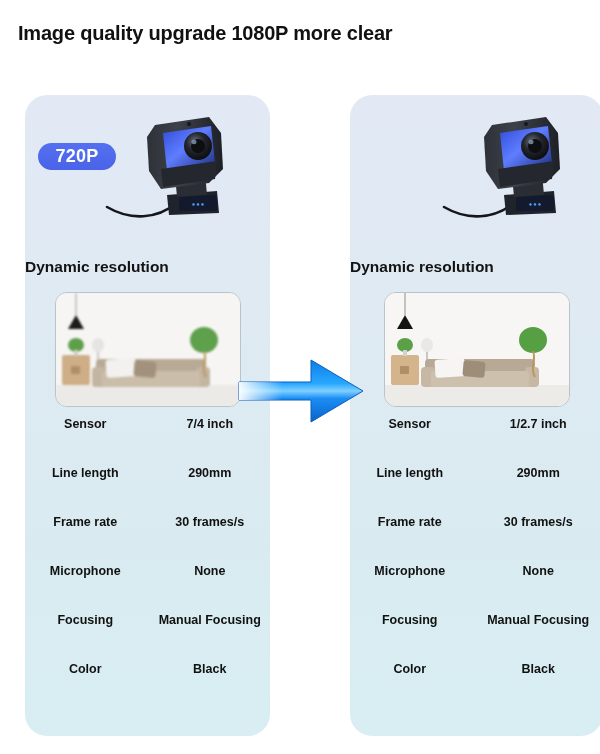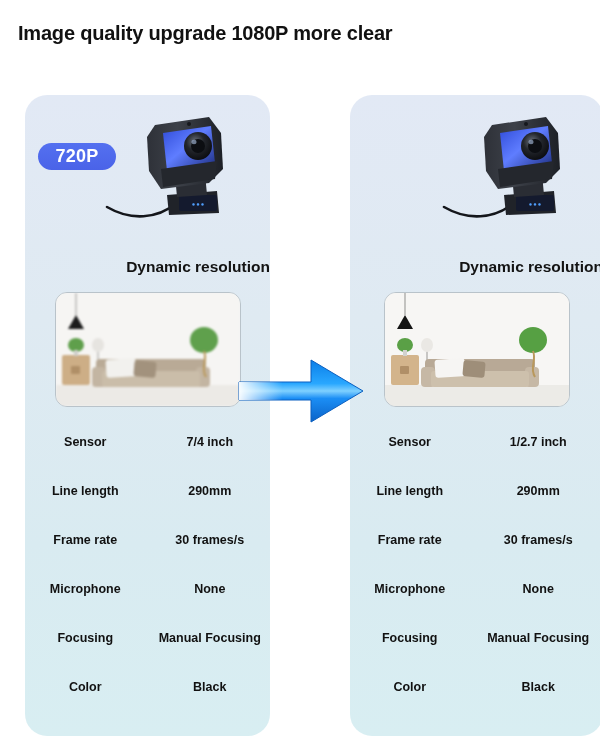--- a/index.html
+++ b/index.html
@@ -75,21 +75,21 @@
   #webcam-left  { left: 80px; }
   #webcam-right { left: 92px; }
 
   .cam-svg { display:block; width: 150px; height: 145px; }
 
   
   .section-heading {
     position: absolute;
     top: 163px;
     width: 100%;
-    text-align: right;
+    text-align: left;
     font-size: 15.5px;
     font-weight: bold;
     color: #131313;
   }
 
   
   .thumb {
     position: absolute;
     top: 197px;
     left: 50%;
@@ -110,21 +110,21 @@
   
   .specs {
     position: absolute;
     top: 322px;
     left: 0;
     right: 0;
   }
   .spec-row {
     height: 49px;
     display: flex;
-    align-items: center;
+    align-items: flex-start;
     font-size: 12.5px;
     font-weight: bold;
     color: #111111;
   }
   .spec-label {
     width: 50%;
     text-align: center;
     padding-right: 2px;
     box-sizing: border-box;
   }

